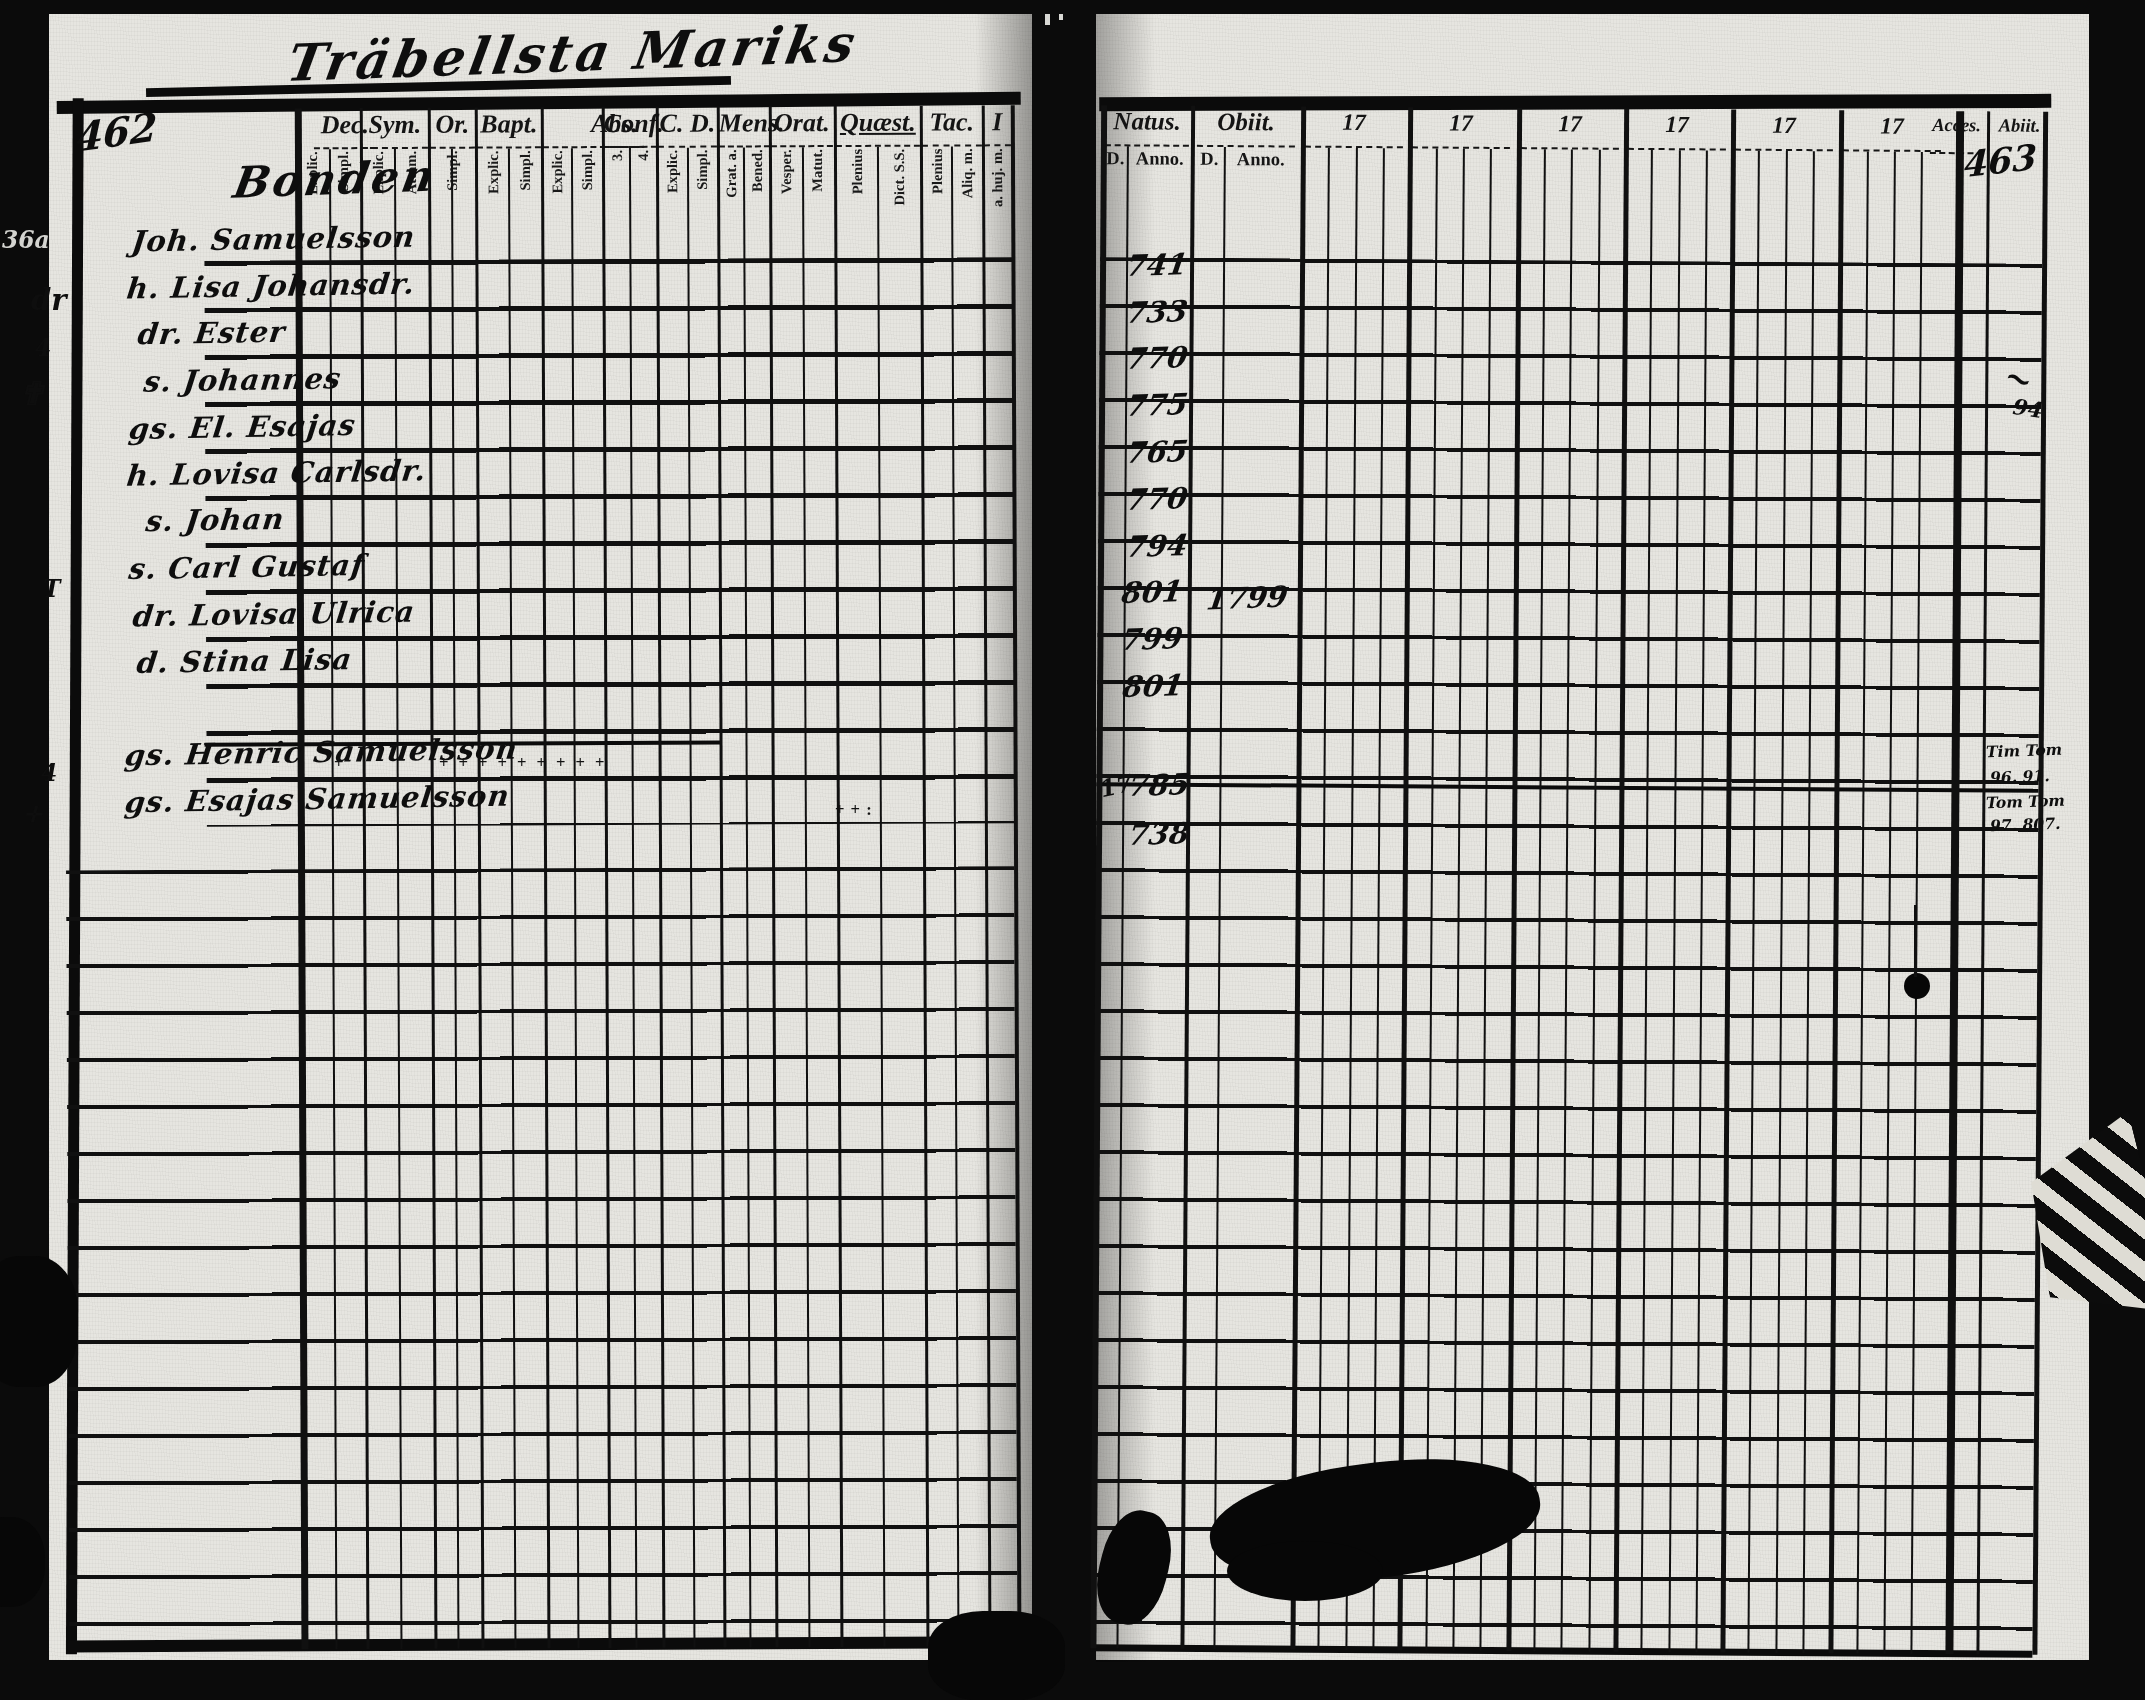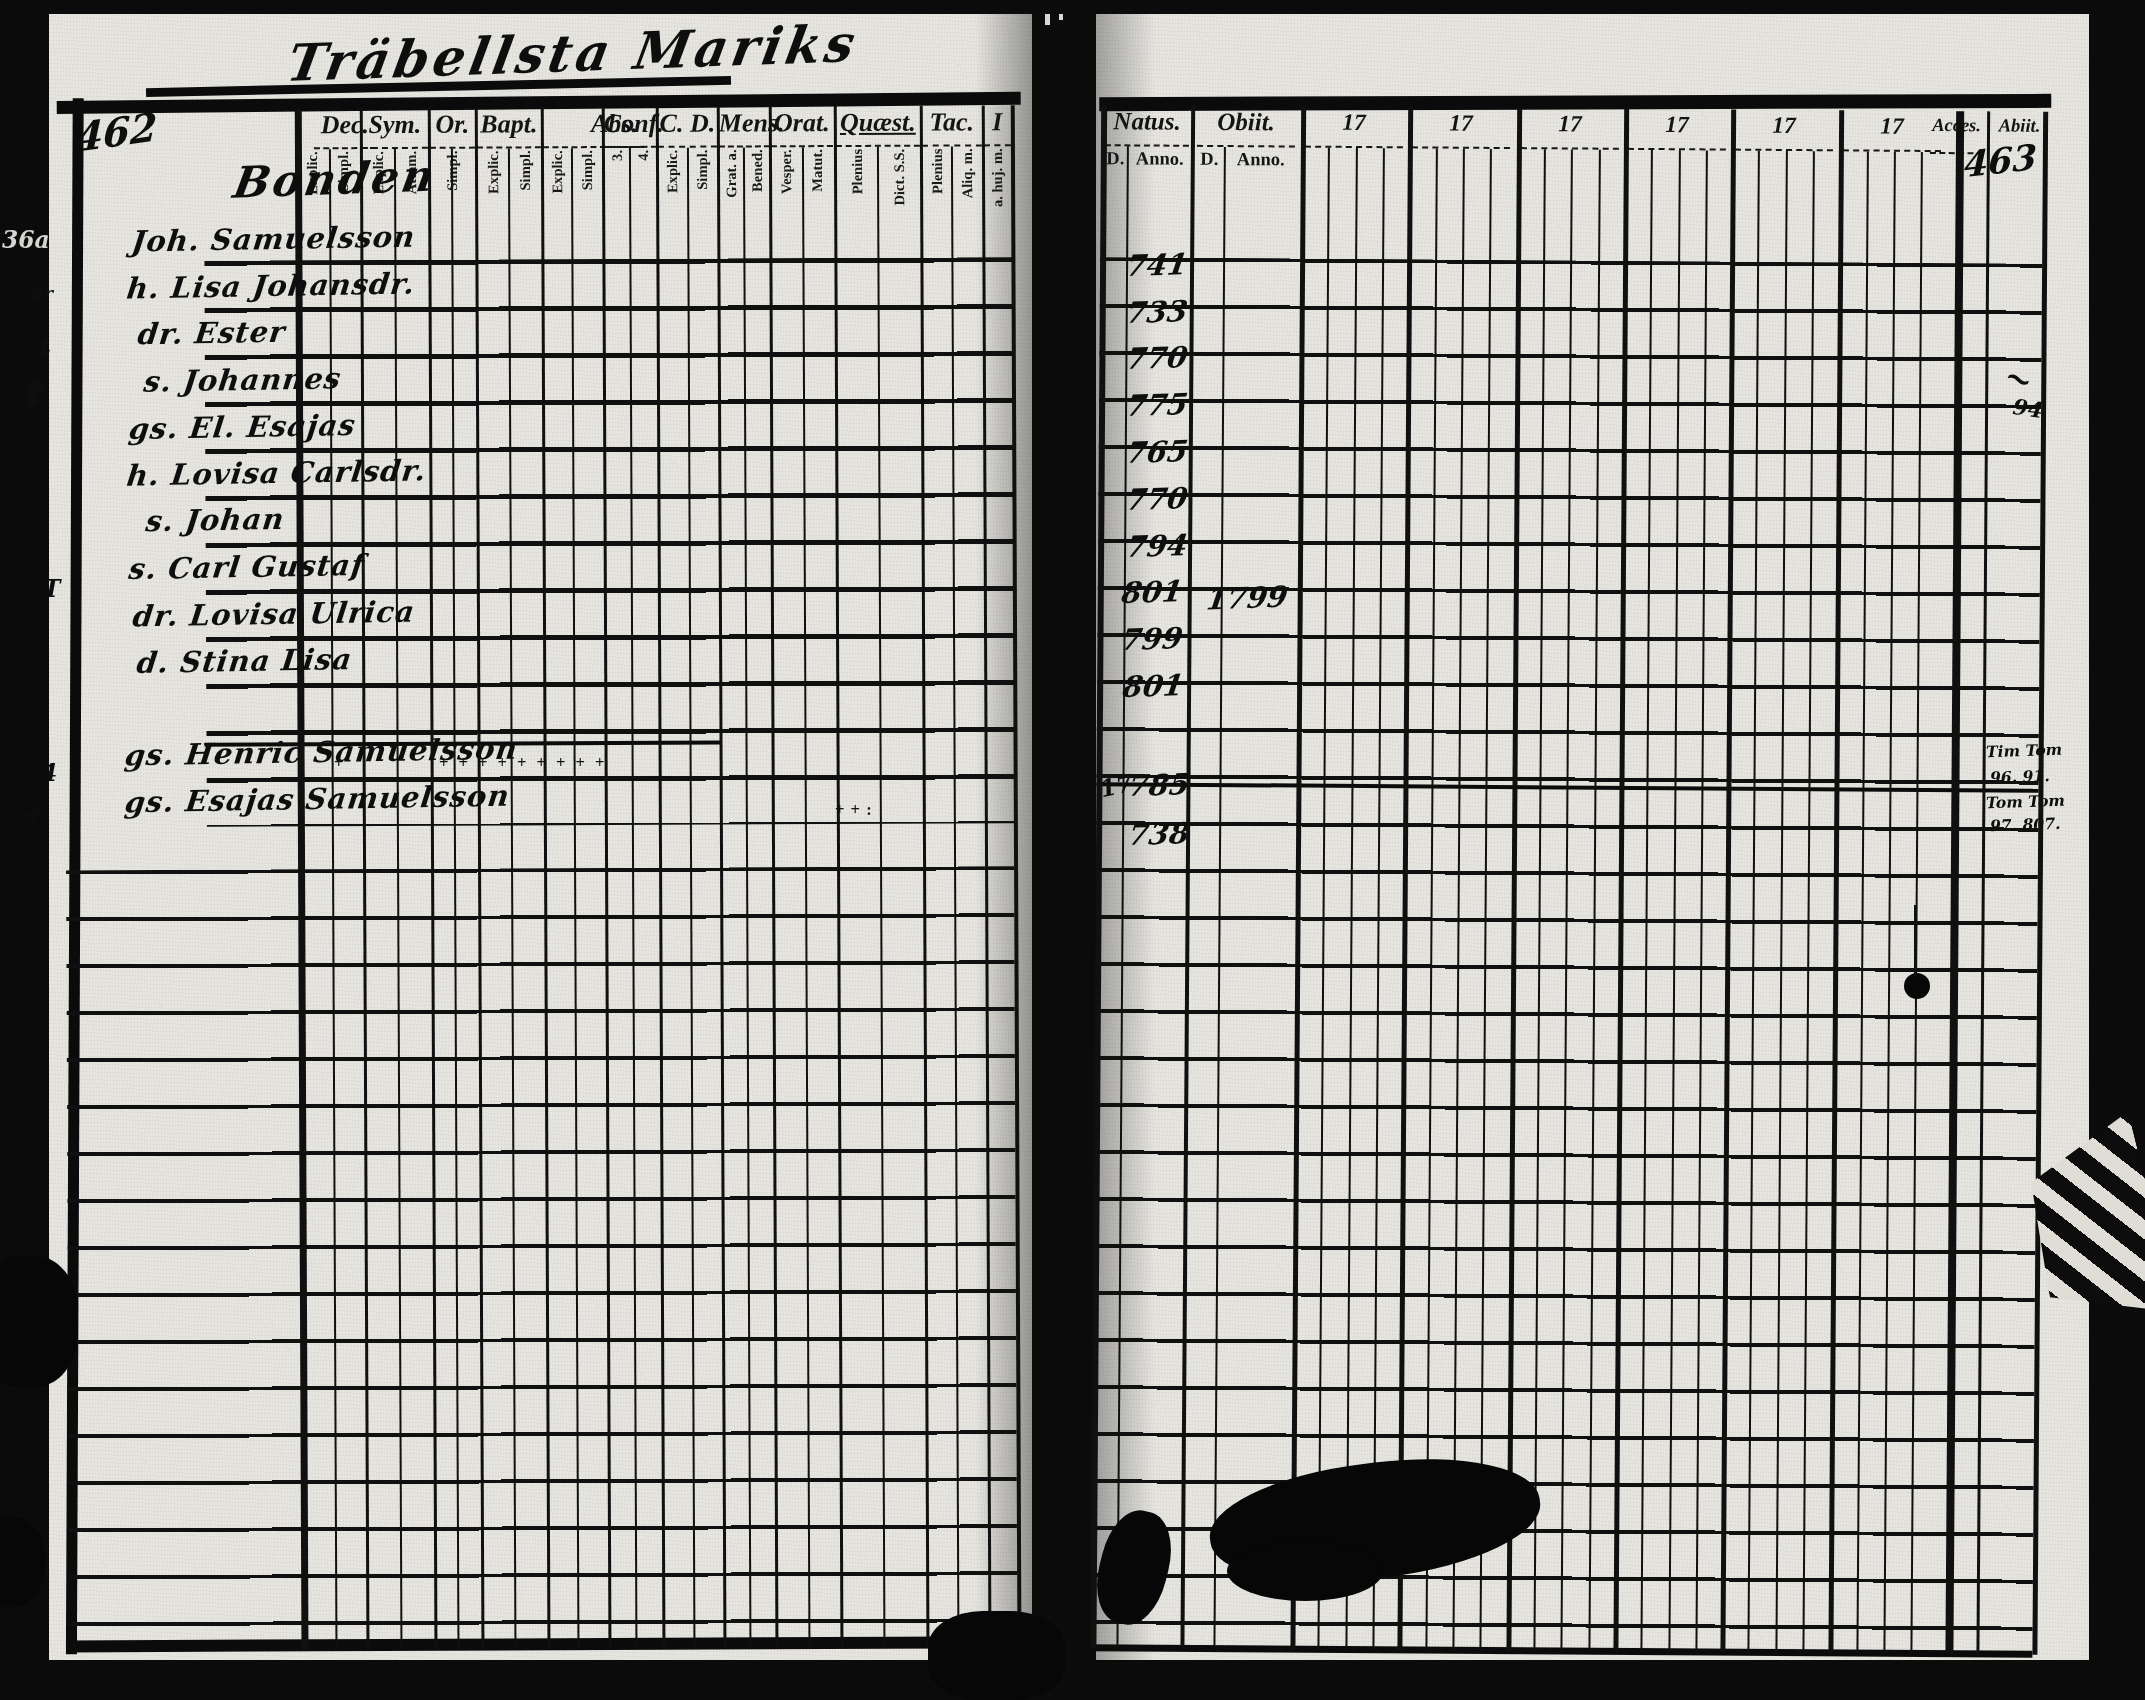--- a/index.html
+++ b/index.html
@@ -160,21 +160,21 @@
   <div class="abs hand name" style="left:133px;top:597px;">dr. Lovisa Ulrica</div>
   <div class="abs hand name" style="left:137px;top:644px;">d. Stina Lisa</div>
   <div class="abs hand name" style="left:125px;top:735px;">gs. Henric Samuelsson</div>
   <div class="abs hand name" style="left:125px;top:782px;">gs. Esajas Samuelsson</div>
 
   <div class="abs plus" style="left:334px;top:753px;">+</div>
   <div class="abs plus" style="left:439px;top:753px;width:195px;word-spacing:5.9px;">+ + + + + + + + +</div>
   <div class="abs plus" style="left:835px;top:800px;word-spacing:2px;">+ + :</div>
 
   <div class="abs hand white" style="left:2px;top:226px;font-size:23.4px;">36a</div>
-  <div class="abs hand" style="left:31px;top:283px;font-size:18px;">dr</div>
+  <div class="abs hand" style="left:31px;top:283px;font-size:29px;">dr</div>
   <div class="abs hand" style="left:35px;top:334px;font-size:23.4px;">4</div>
   <div class="abs hand" style="left:17.6px;top:374px;font-size:33px;">✟</div>
   <div class="abs hand" style="left:43px;top:575px;font-size:23.4px;">T</div>
   <div class="abs hand" style="left:41px;top:759px;font-size:23.4px;">4</div>
   <div class="abs hand" style="left:23.4px;top:802px;font-size:21.5px;">✛</div>
 
   <div class="abs" id="right-grid" style="left:0;top:0;width:2146px;height:1701px;transform:rotate(0.4deg);">
     <div class="abs bar" style="left:1094px;top:92px;width:952px;height:13.7px;transform:rotate(-0.6deg);"></div>
     <div class="hlines" style="left:1096px;top:257px;width:942px;height:1393px;
          background:repeating-linear-gradient(180deg,#101010 0 3.9px,transparent 3.9px 47px);"></div>

